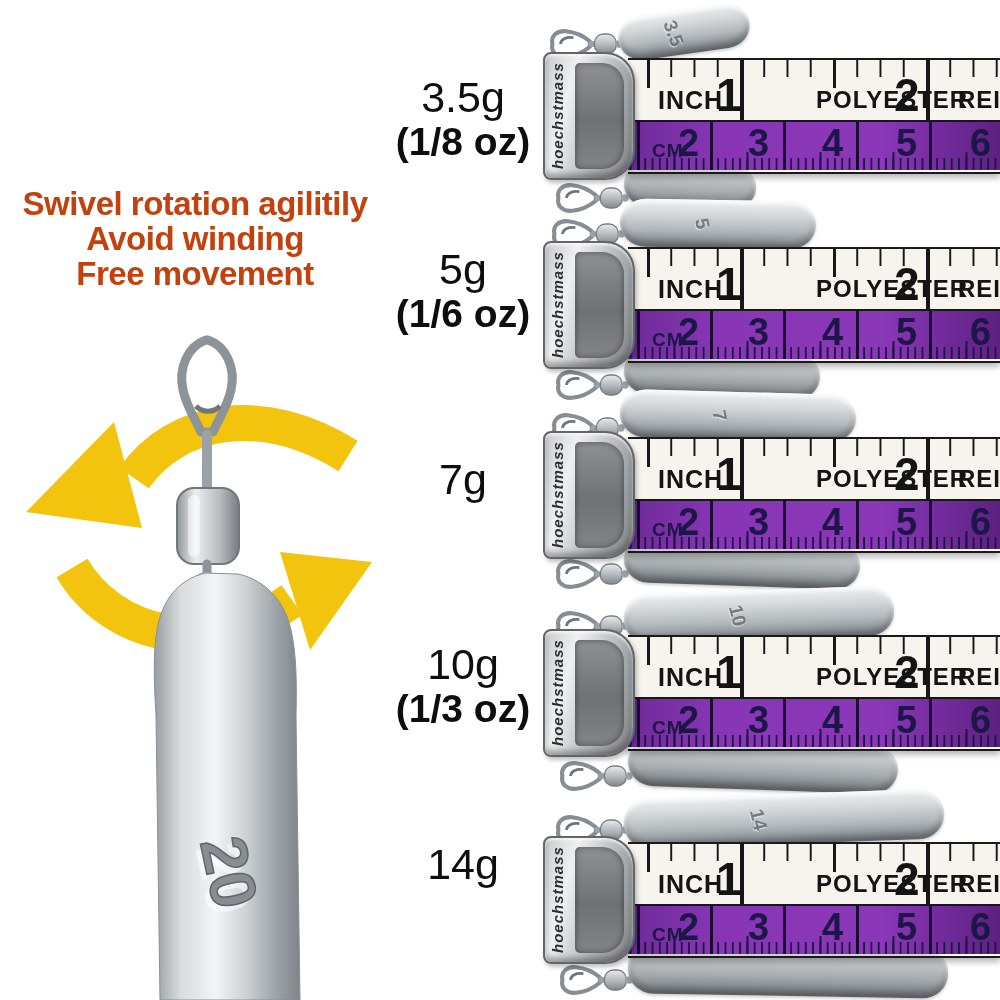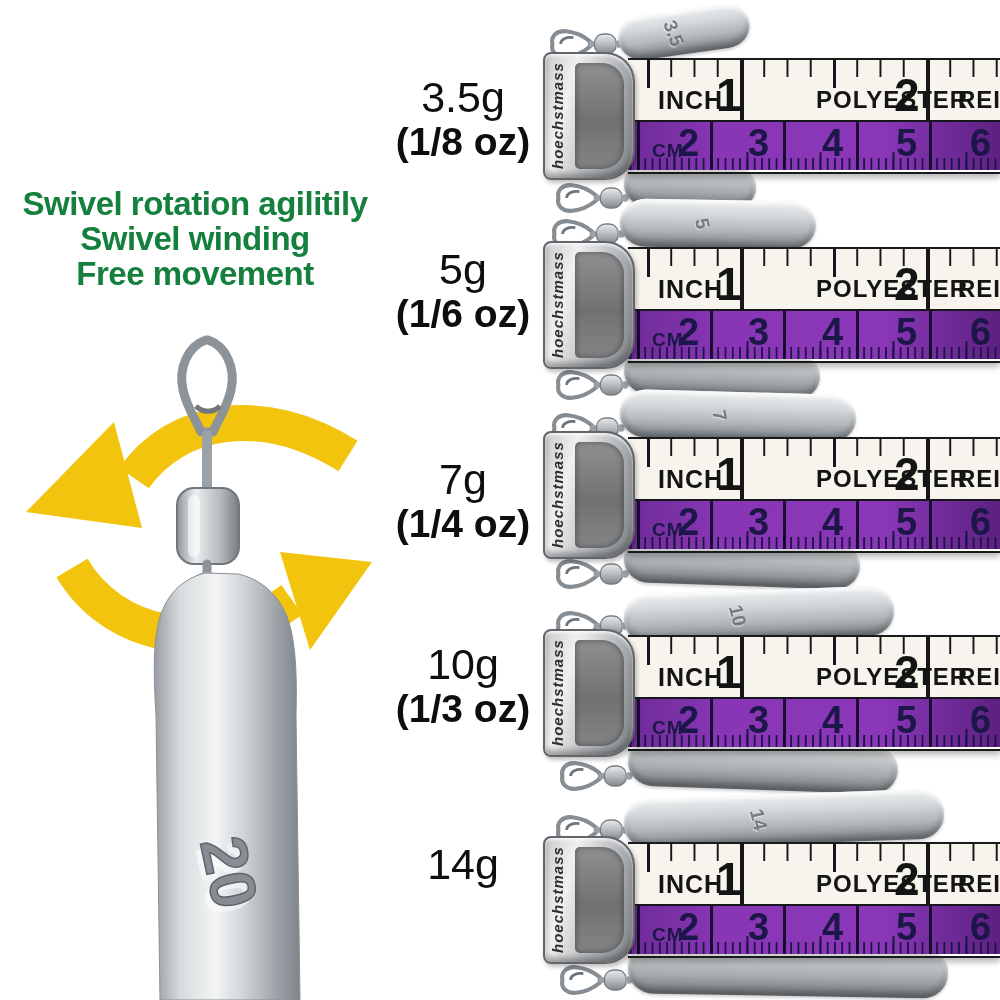--- a/index.html
+++ b/index.html
@@ -1,21 +1,21 @@
 <!DOCTYPE html>
 <html><head>
 <meta charset="utf-8">
 <style>
   html,body{margin:0;padding:0;background:#fff;}
   .page{position:relative;width:1000px;height:1000px;background:#fff;overflow:hidden;
         font-family:"Liberation Sans","DejaVu Sans",sans-serif;color:#111;}
 
   
   .headline{position:absolute;left:6px;top:186px;width:378px;text-align:center;
-            font-size:33px;font-weight:700;line-height:35px;letter-spacing:-.5px;color:#15803d;}
+            font-size:33px;font-weight:700;line-height:35px;letter-spacing:-.5px;color:#c2410c;}
 
   
   .sizelabel{position:absolute;left:378px;width:170px;text-align:center;color:#0e0e0e;}
   .sizelabel .grams{font-size:43px;font-weight:400;line-height:46px;}
   .sizelabel .oz{font-size:39px;font-weight:700;line-height:44px;}
 
   
   .tape{position:absolute;left:628px;width:372px;height:112px;z-index:2;
         border-top:2px solid #1a1a1a;border-bottom:2px solid #1a1a1a;
         box-shadow:0 4px 6px rgba(0,0,0,.28);overflow:hidden;}
@@ -93,21 +93,21 @@
       <rect x="53" y="11" width="24" height="22" rx="10" fill="url(#mg)" stroke="#777d83" stroke-width="1.5"></rect>
       <circle cx="80" cy="22" r="4" fill="#9aa1a7"></circle>
     </g>
   </defs>
 </svg>
 
 <div class="page">
 
   <div class="headline">
     <div>Swivel rotation agilitily</div>
-    <div>Swivel winding</div>
+    <div>Avoid winding</div>
     <div>Free movement</div>
   </div>
 
   <svg class="product" width="400" height="670" viewBox="0 0 400 670">
     <defs>
       <linearGradient id="bodyG" x1="0" y1="0" x2="1" y2="0">
         <stop offset="0" stop-color="#979da2"></stop>
           <stop offset=".18" stop-color="#d9dcde"></stop>
         <stop offset=".42" stop-color="#f2f4f5"></stop>
           <stop offset=".62" stop-color="#cfd3d6"></stop>
@@ -221,21 +221,20 @@
   </div>
   <div class="sinker below" style="left:552px;top:351px">
     <svg class="clip" style="top:12px" width="84" height="44" viewBox="0 0 92 44">
         <use href="#snap"></use>
       </svg>
     <div class="capsule" style="left:72px;top:0;width:196px;height:46px;transform:rotate(2deg)"></div>
   </div>
 
   <div class="sizelabel" style="top:456px">
     <div class="grams">7g</div>
-    <div class="oz">(1/4 oz)</div>
   </div>
   <div class="sinker" style="left:548px;top:390px">
     <svg class="clip" style="top:16px" width="84" height="44" viewBox="0 0 92 44">
         <use href="#snap"></use>
       </svg>
     <div class="capsule" style="left:72px;top:2px;width:236px;height:48px;transform:rotate(1.5deg)">
       <span class="stamp">7</span>
     </div>
   </div>
   <div class="tape" style="top:437px">

